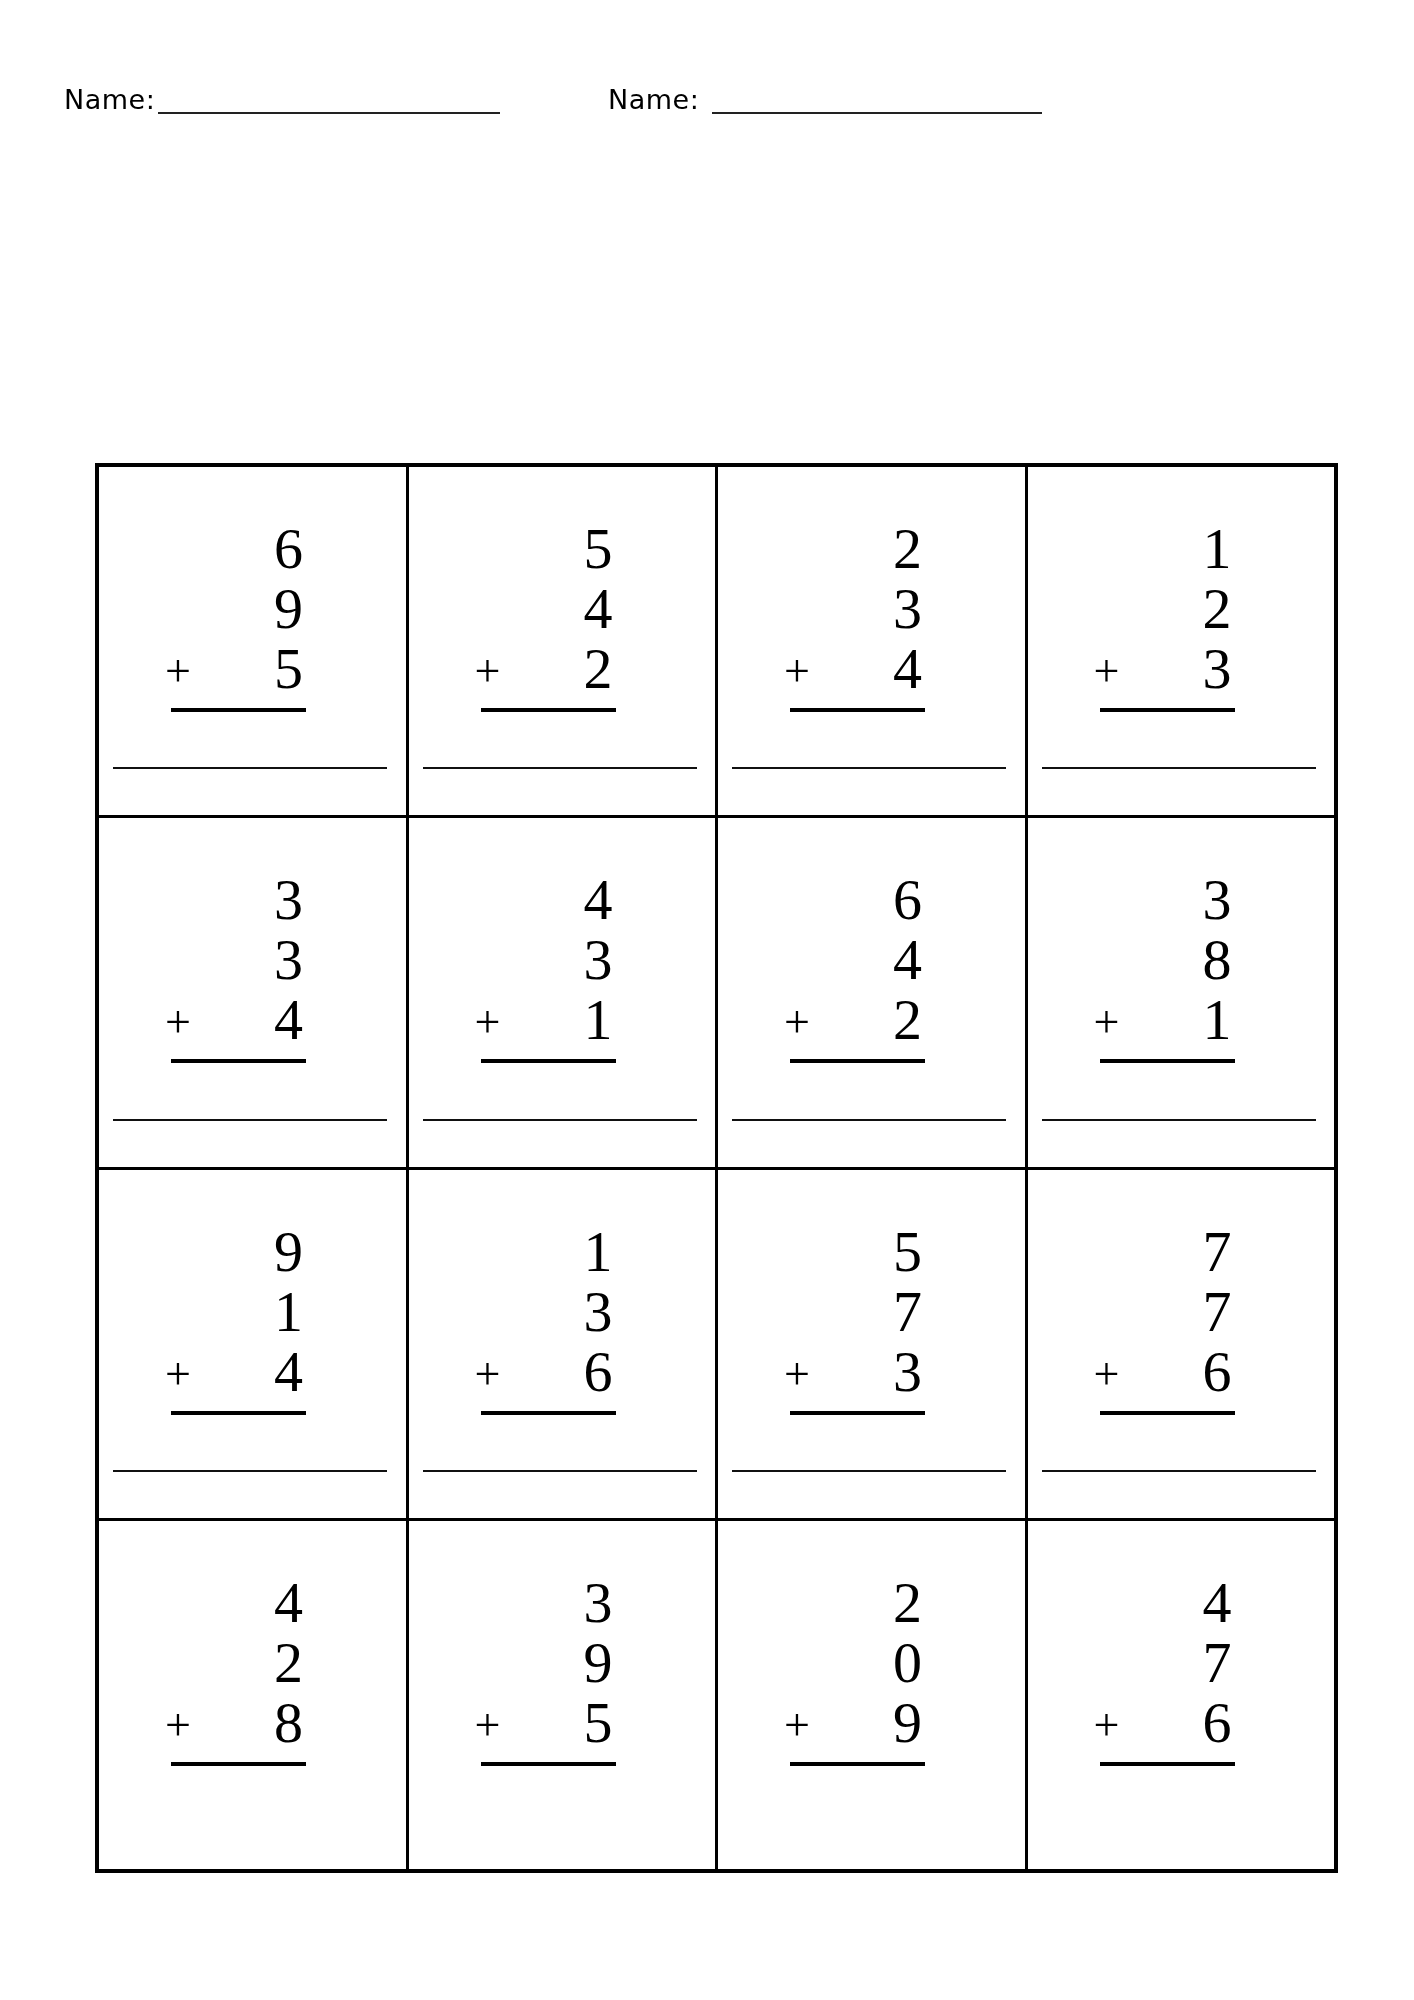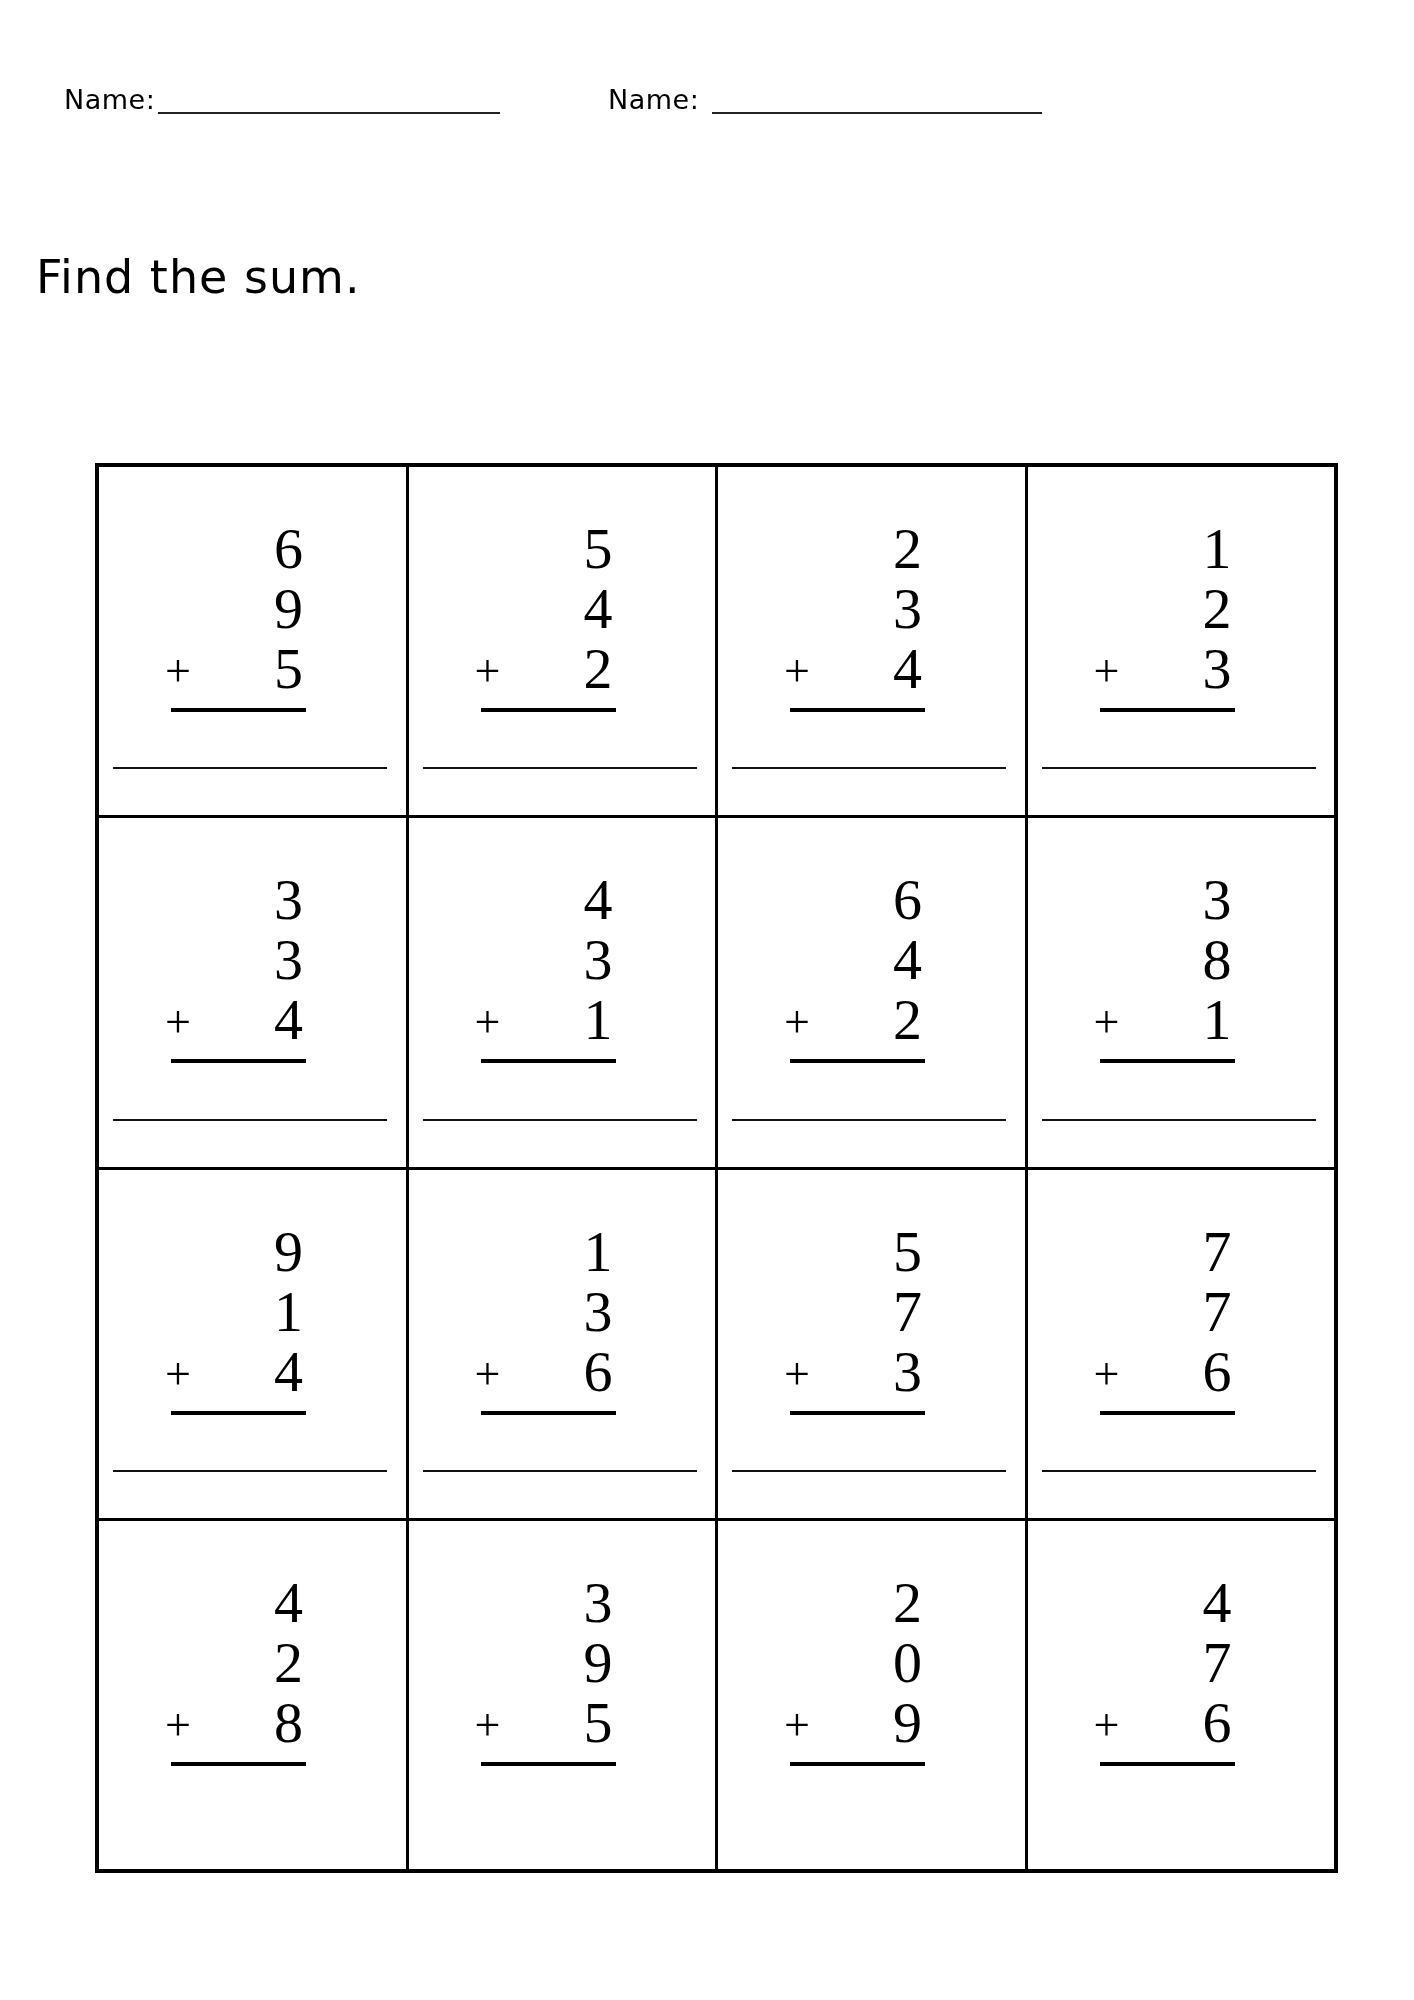--- a/index.html
+++ b/index.html
@@ -71,21 +71,20 @@
 <body>
 
 <div class="page">
 
   <span class="hdr-label name-label">Name:</span>
   <div class="write-line name-line"></div>
 
   <span class="hdr-label date-label">Name:</span>
   <div class="write-line date-line"></div>
 
-  <div class="instruction">Find the sum.</div>
 
   <div class="grid">
 
     <div class="cell">
       <div class="prob">
         <div class="drow"><span>6</span></div>
         <div class="drow"><span>9</span></div>
         <div class="drow"><span class="plus">+</span><span>5</span></div>
         <div class="rule"></div>
       </div>

